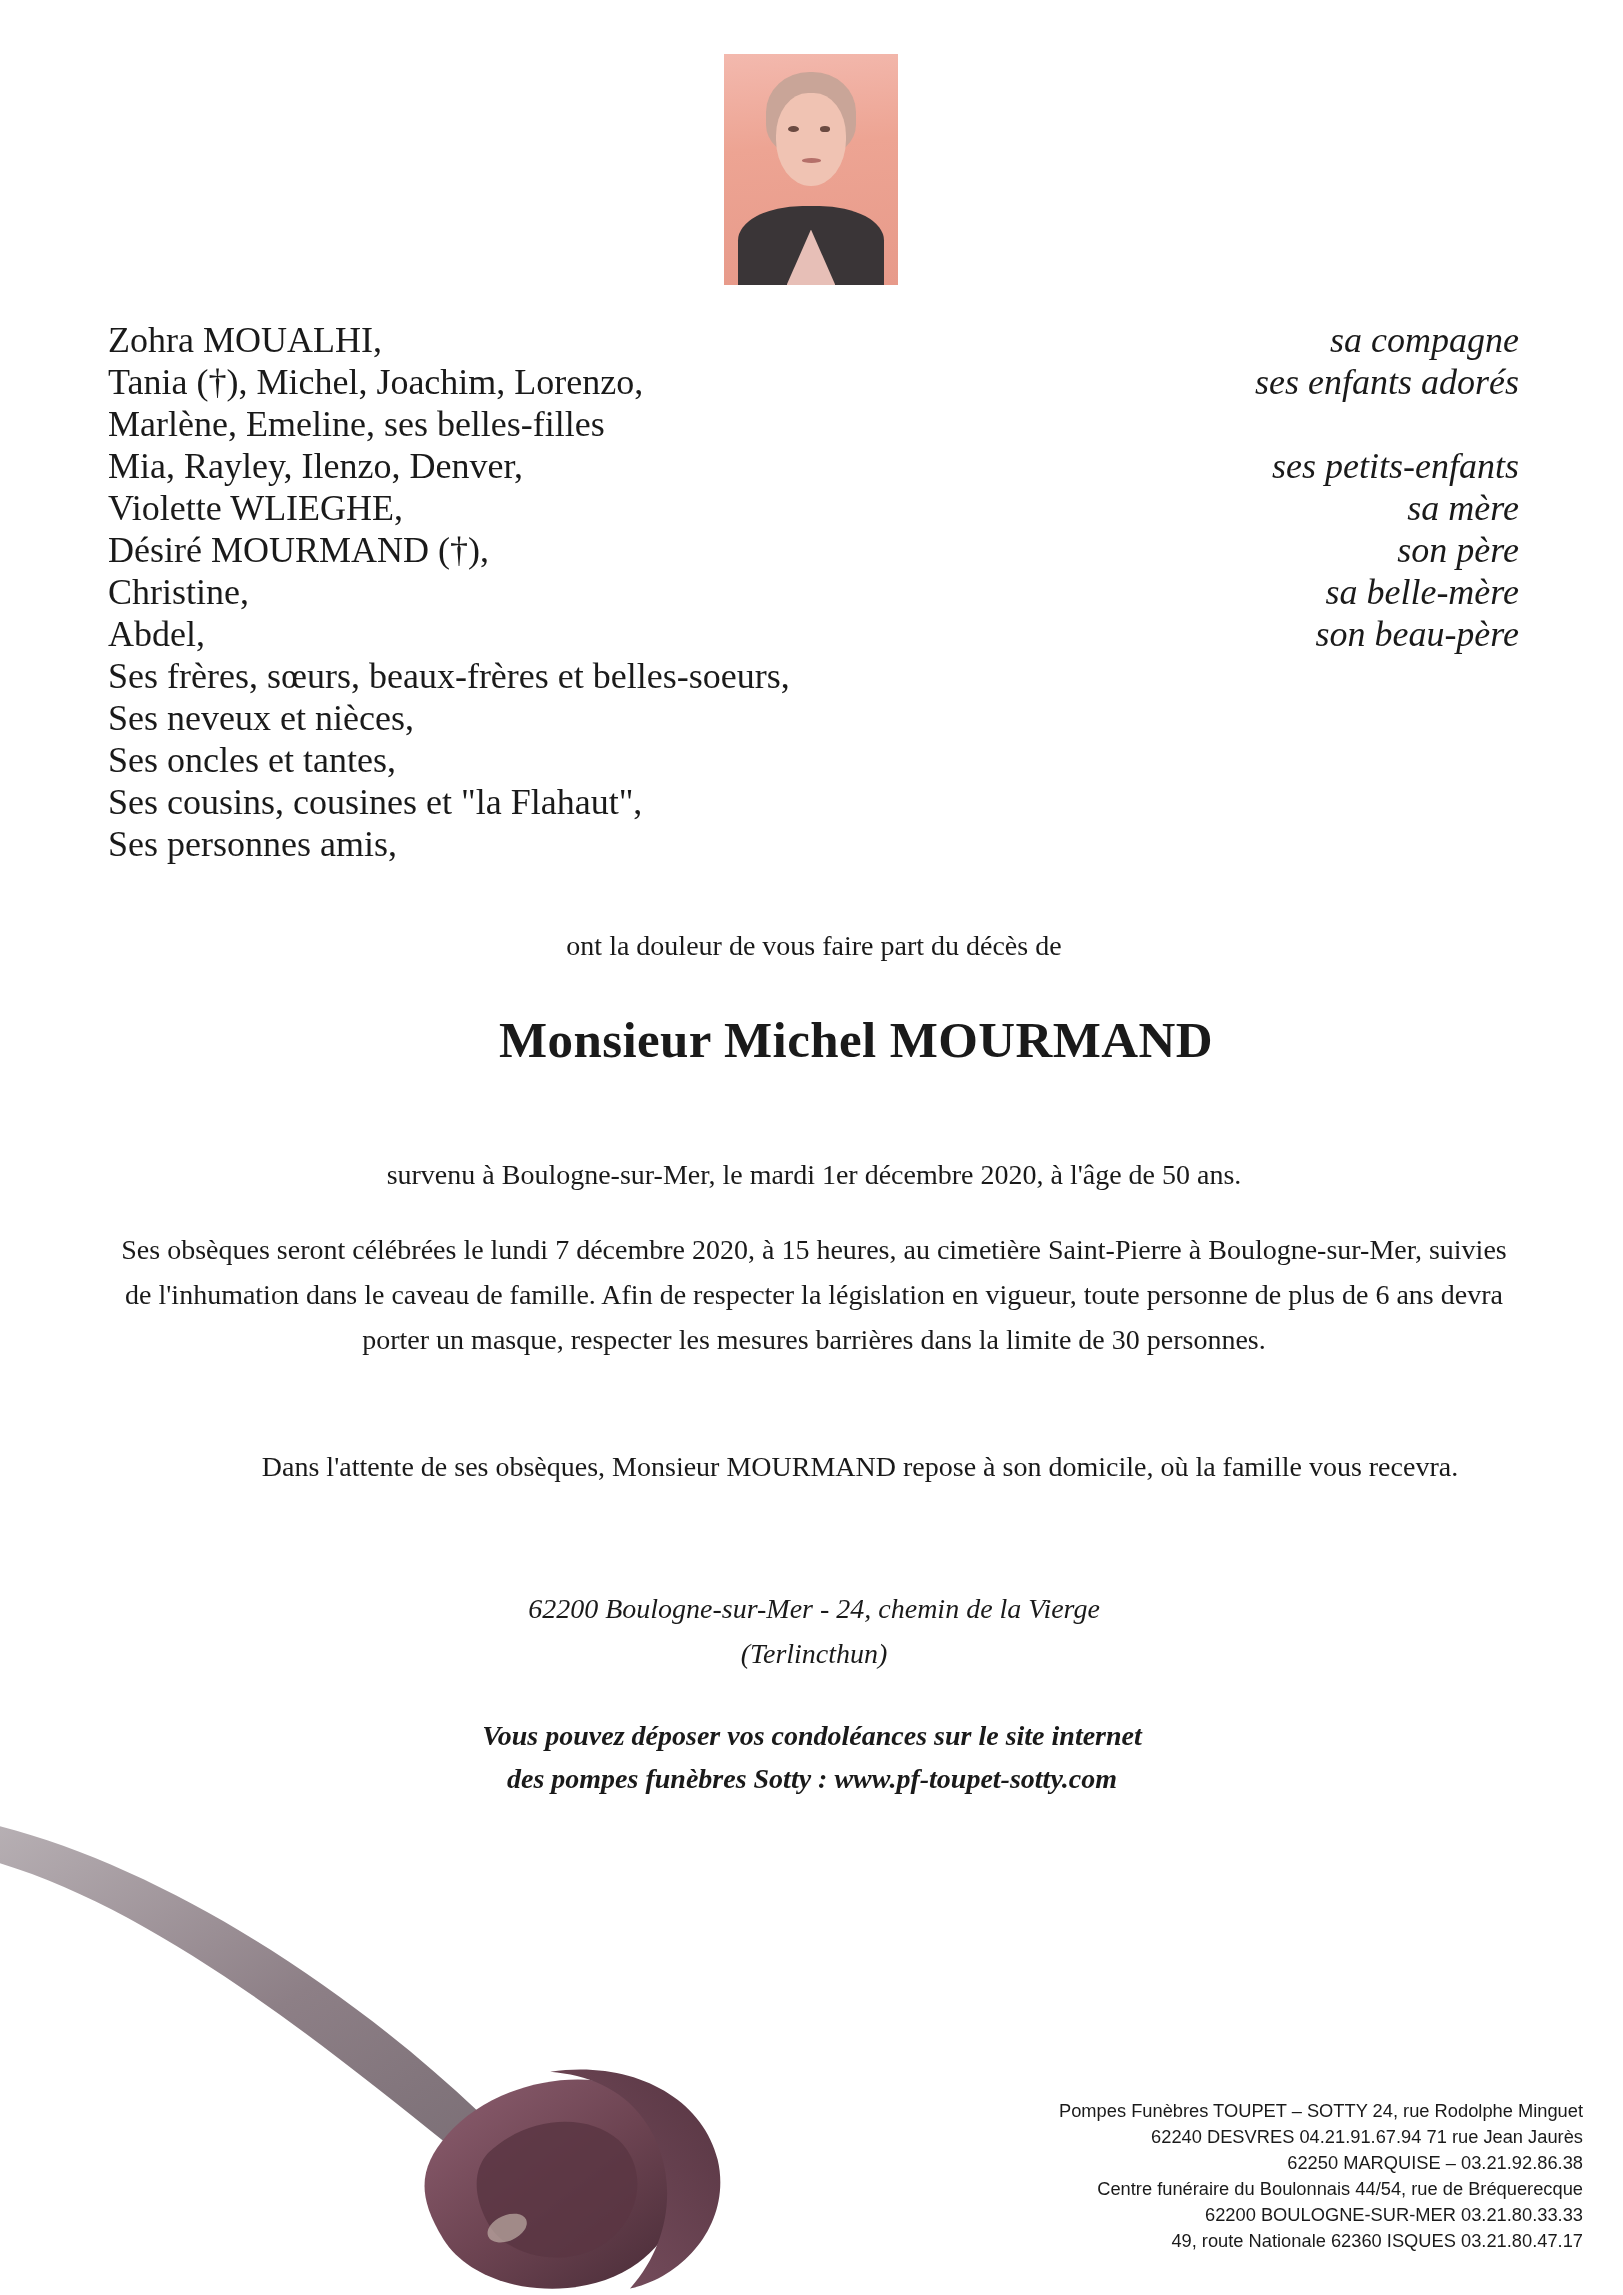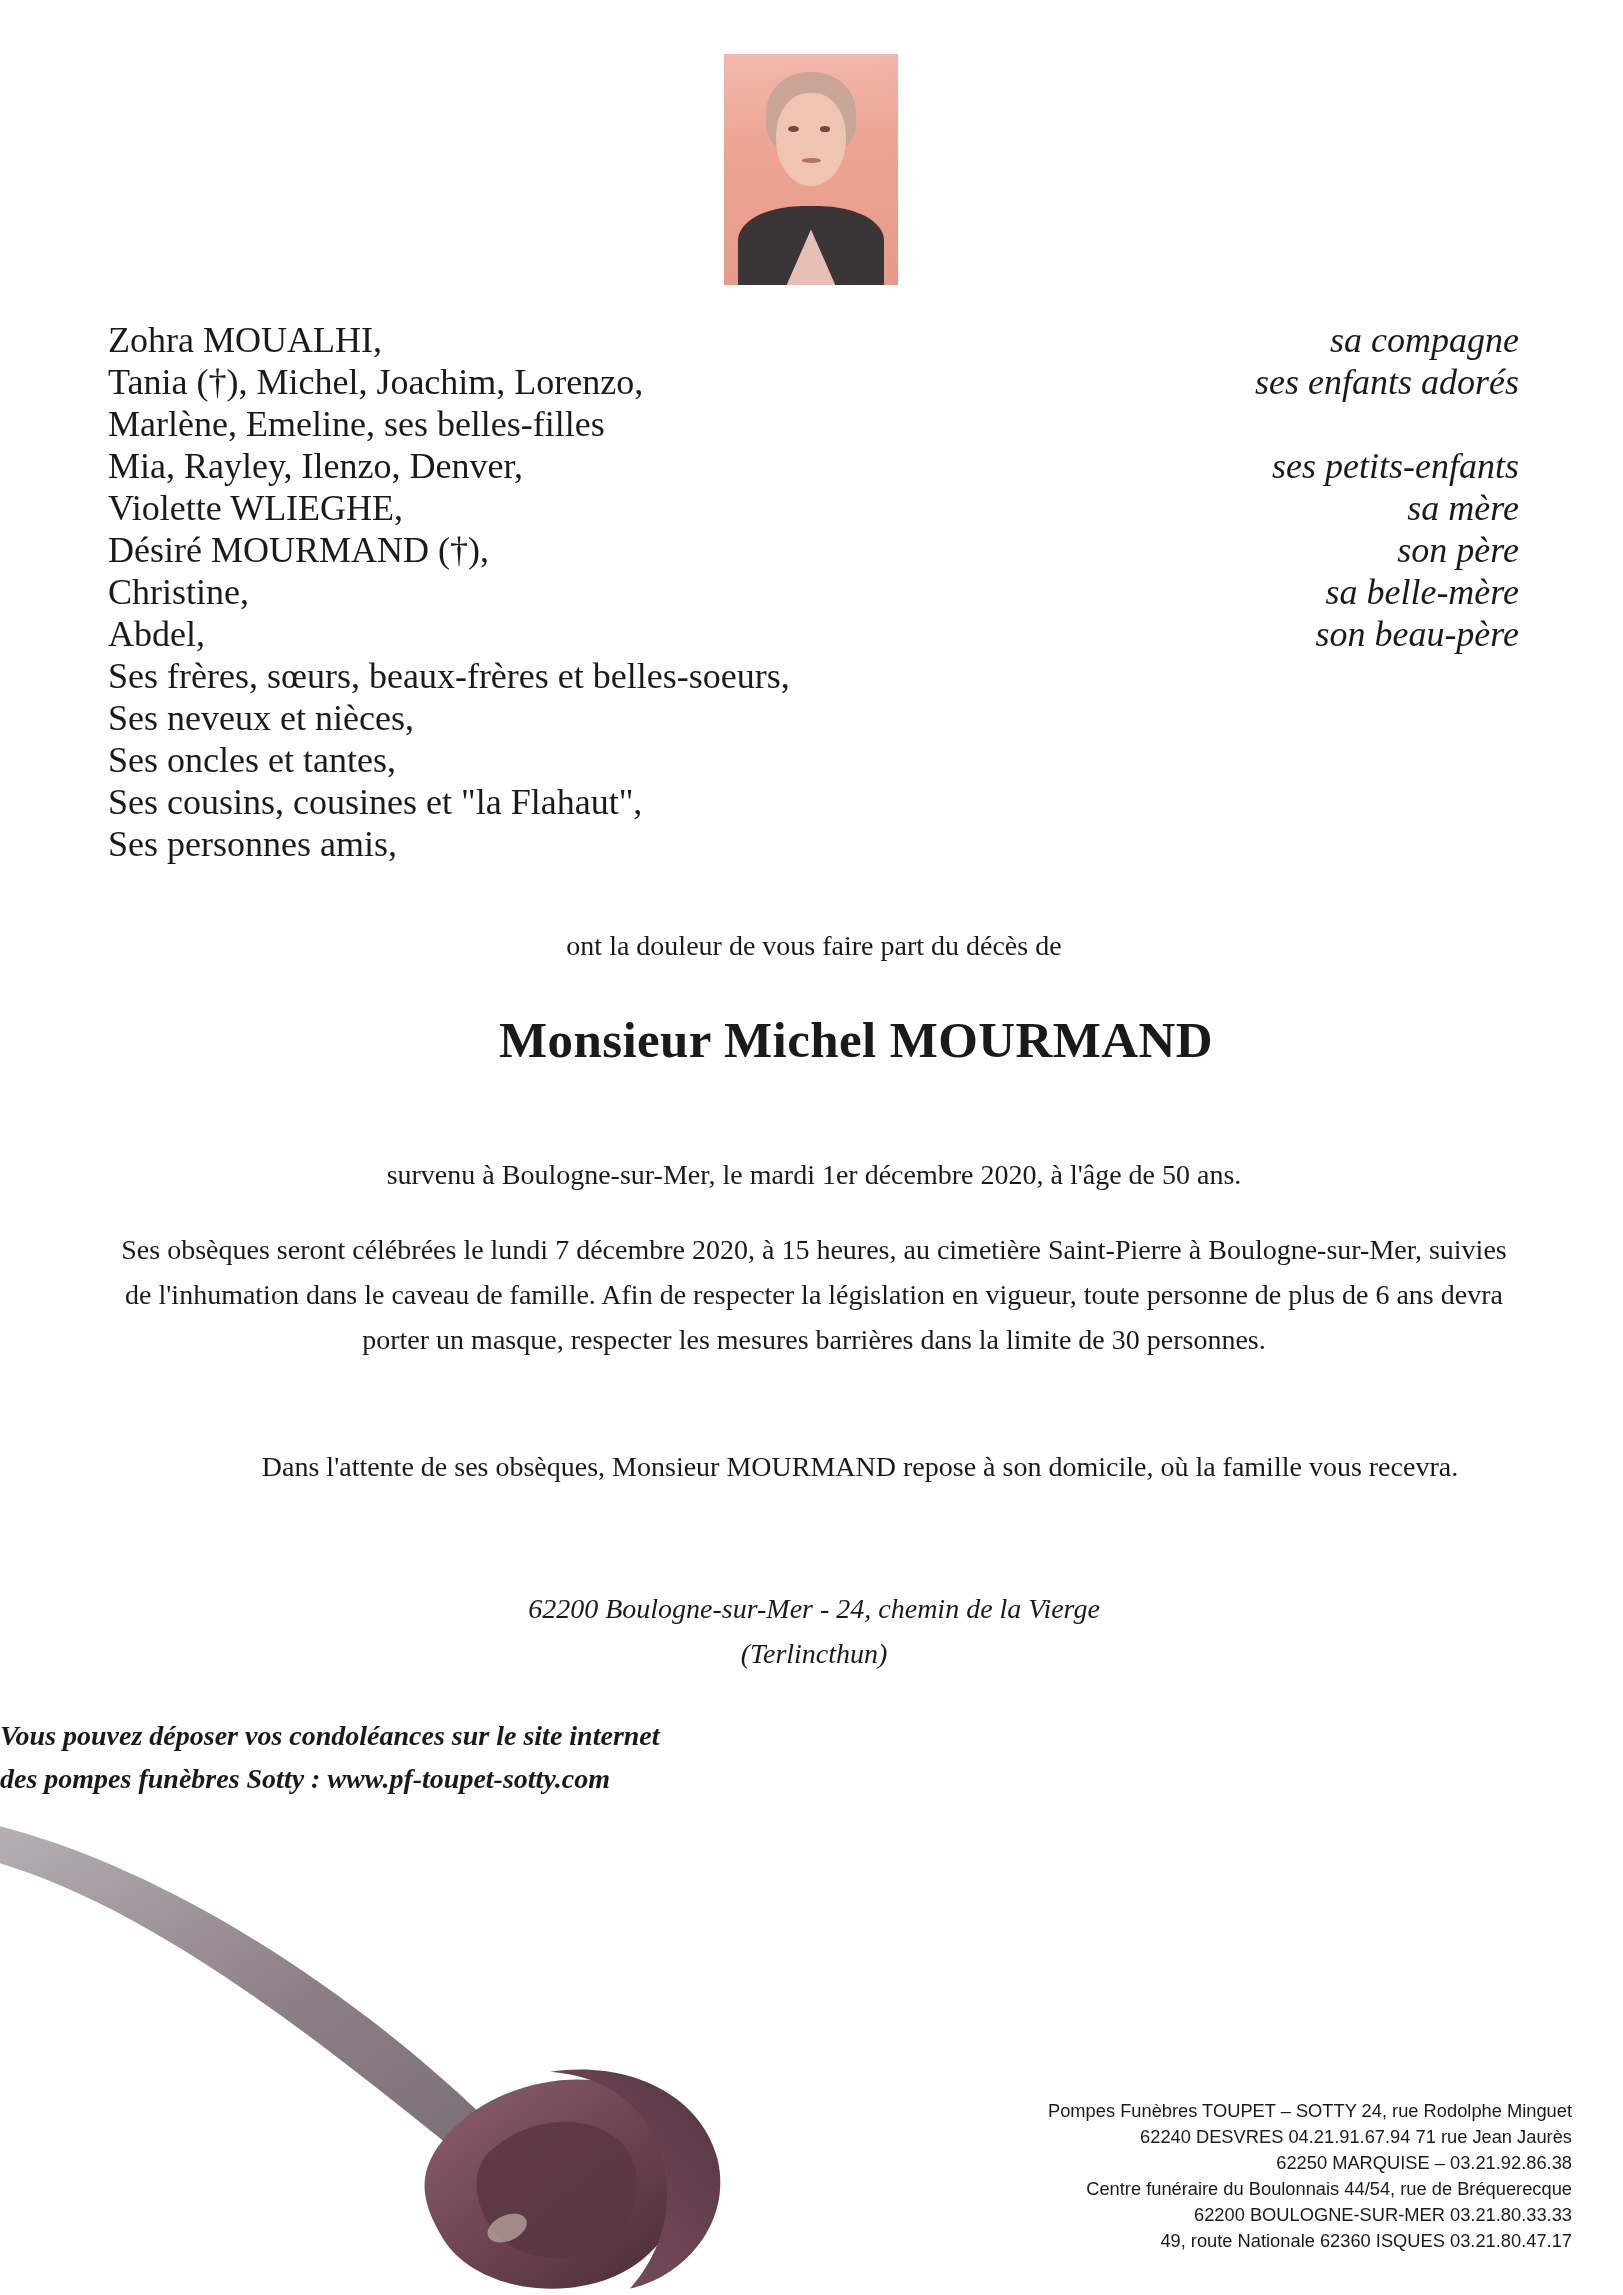--- a/index.html
+++ b/index.html
@@ -131,40 +131,41 @@
   #para-death { top: 1154px; }
   #para-funeral { top: 1201px; line-height: 45px; margin-top: 26px; }
   #para-home { top: 1444px; line-height: 45px; margin-left: 46px; }
   #address-block { top: 1586px; line-height: 45px; font-style: italic; }
 
   .condolences {
     position: absolute;
     left: 0;
     top: 1714px;
     width: 1624px;
+    text-align: center;
     font-size: 28px;
     font-weight: bold;
     font-style: italic;
     line-height: 43px;
   }
 
   
   .lily {
     position: absolute;
     left: 0;
     bottom: 0;
     width: 941px;
     height: 558px;
     pointer-events: none;
   }
 
   
   .footer {
     position: absolute;
-    right: 52px;
+    right: 41px;
     bottom: 41px;
     width: 654px;
     text-align: right;
     font-family: "Liberation Sans", sans-serif;
     font-size: 18.3px;
     line-height: 26px;
     color: #1a1a1a;
   }
 </style>
 </head>

